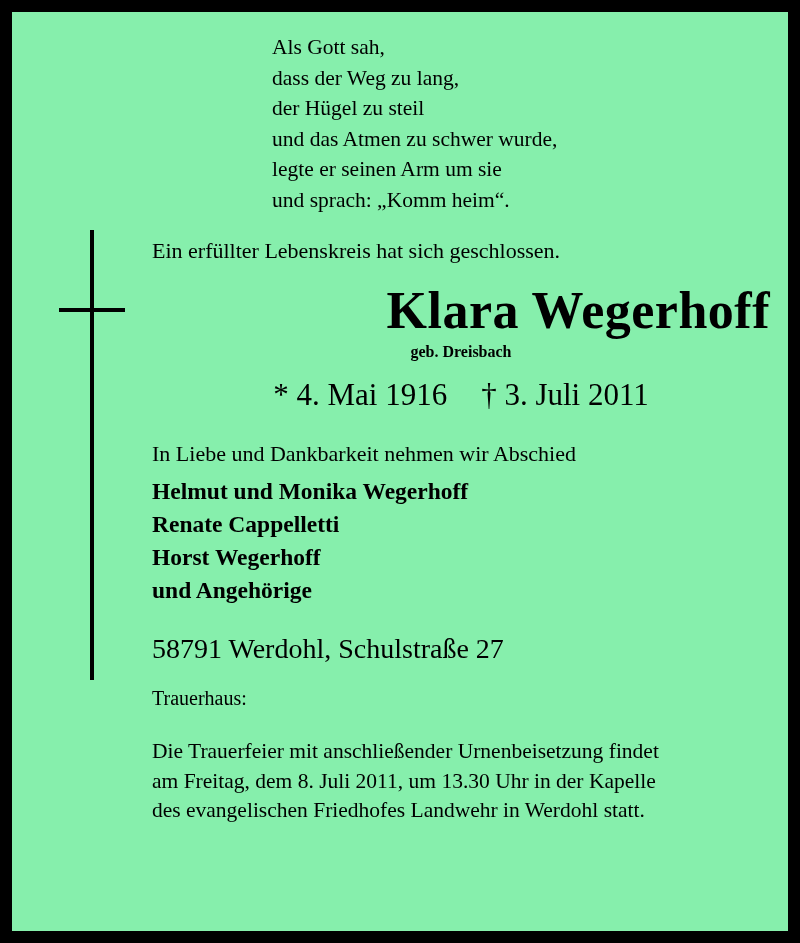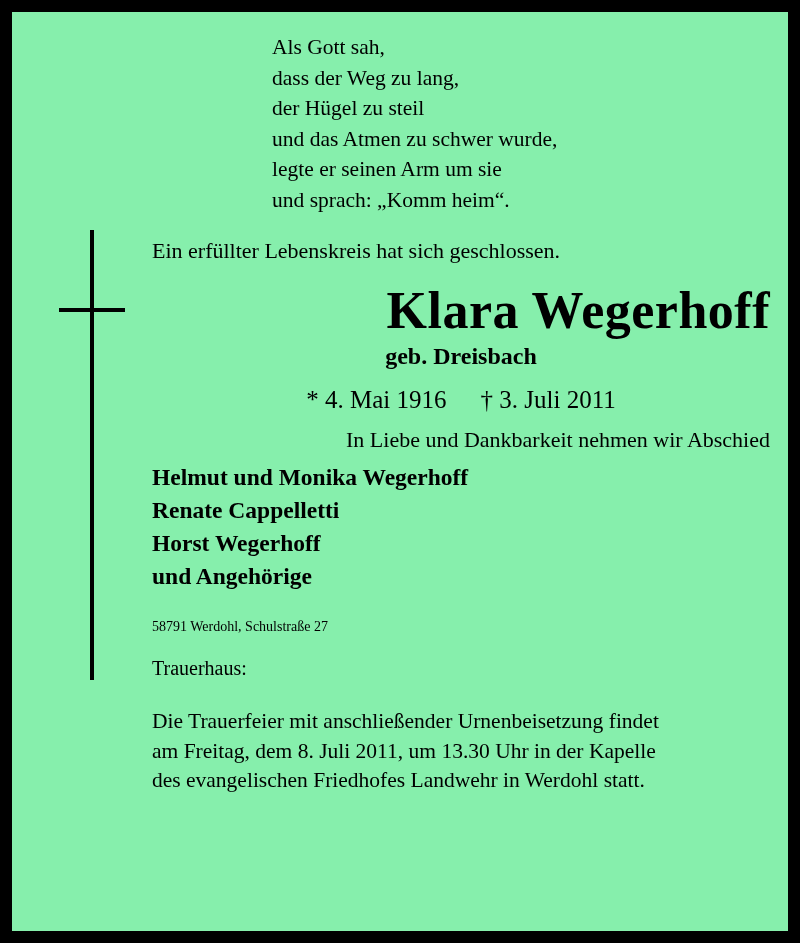--- a/index.html
+++ b/index.html
@@ -69,50 +69,49 @@
   .name {
     margin-top: 16px;
     text-align: right;
     font-size: 52px;
     font-weight: bold;
     letter-spacing: 0.5px;
     line-height: 1.1;
   }
   .maiden {
     text-align: center;
-    font-size: 24px;
+    font-size: 16px;
     font-weight: bold;
     margin-top: 4px;
   }
   .dates {
     text-align: center;
-    font-size: 25px;
+    font-size: 31px;
     margin-top: 16px;
     white-space: nowrap;
   }
   .dates .gap {
     display: inline-block;
     width: 34px;
   }
   .farewell {
-    margin-top: 13px;
+    margin-top: 28px;
     font-size: 22px;
-    text-align: right;
   }
   .mourners {
     margin-top: 8px;
   }
   .mourners div {
     font-size: 23.5px;
     font-weight: bold;
     line-height: 1.41;
   }
   .address {
     margin-top: 26px;
-    font-size: 14px;
+    font-size: 28px;
   }
   .trauerhaus {
     margin-top: 20px;
     font-size: 20px;
     line-height: 1.38;
   }
   .ceremony {
     margin-top: 24px;
     font-size: 21.5px;
     line-height: 1.38;

